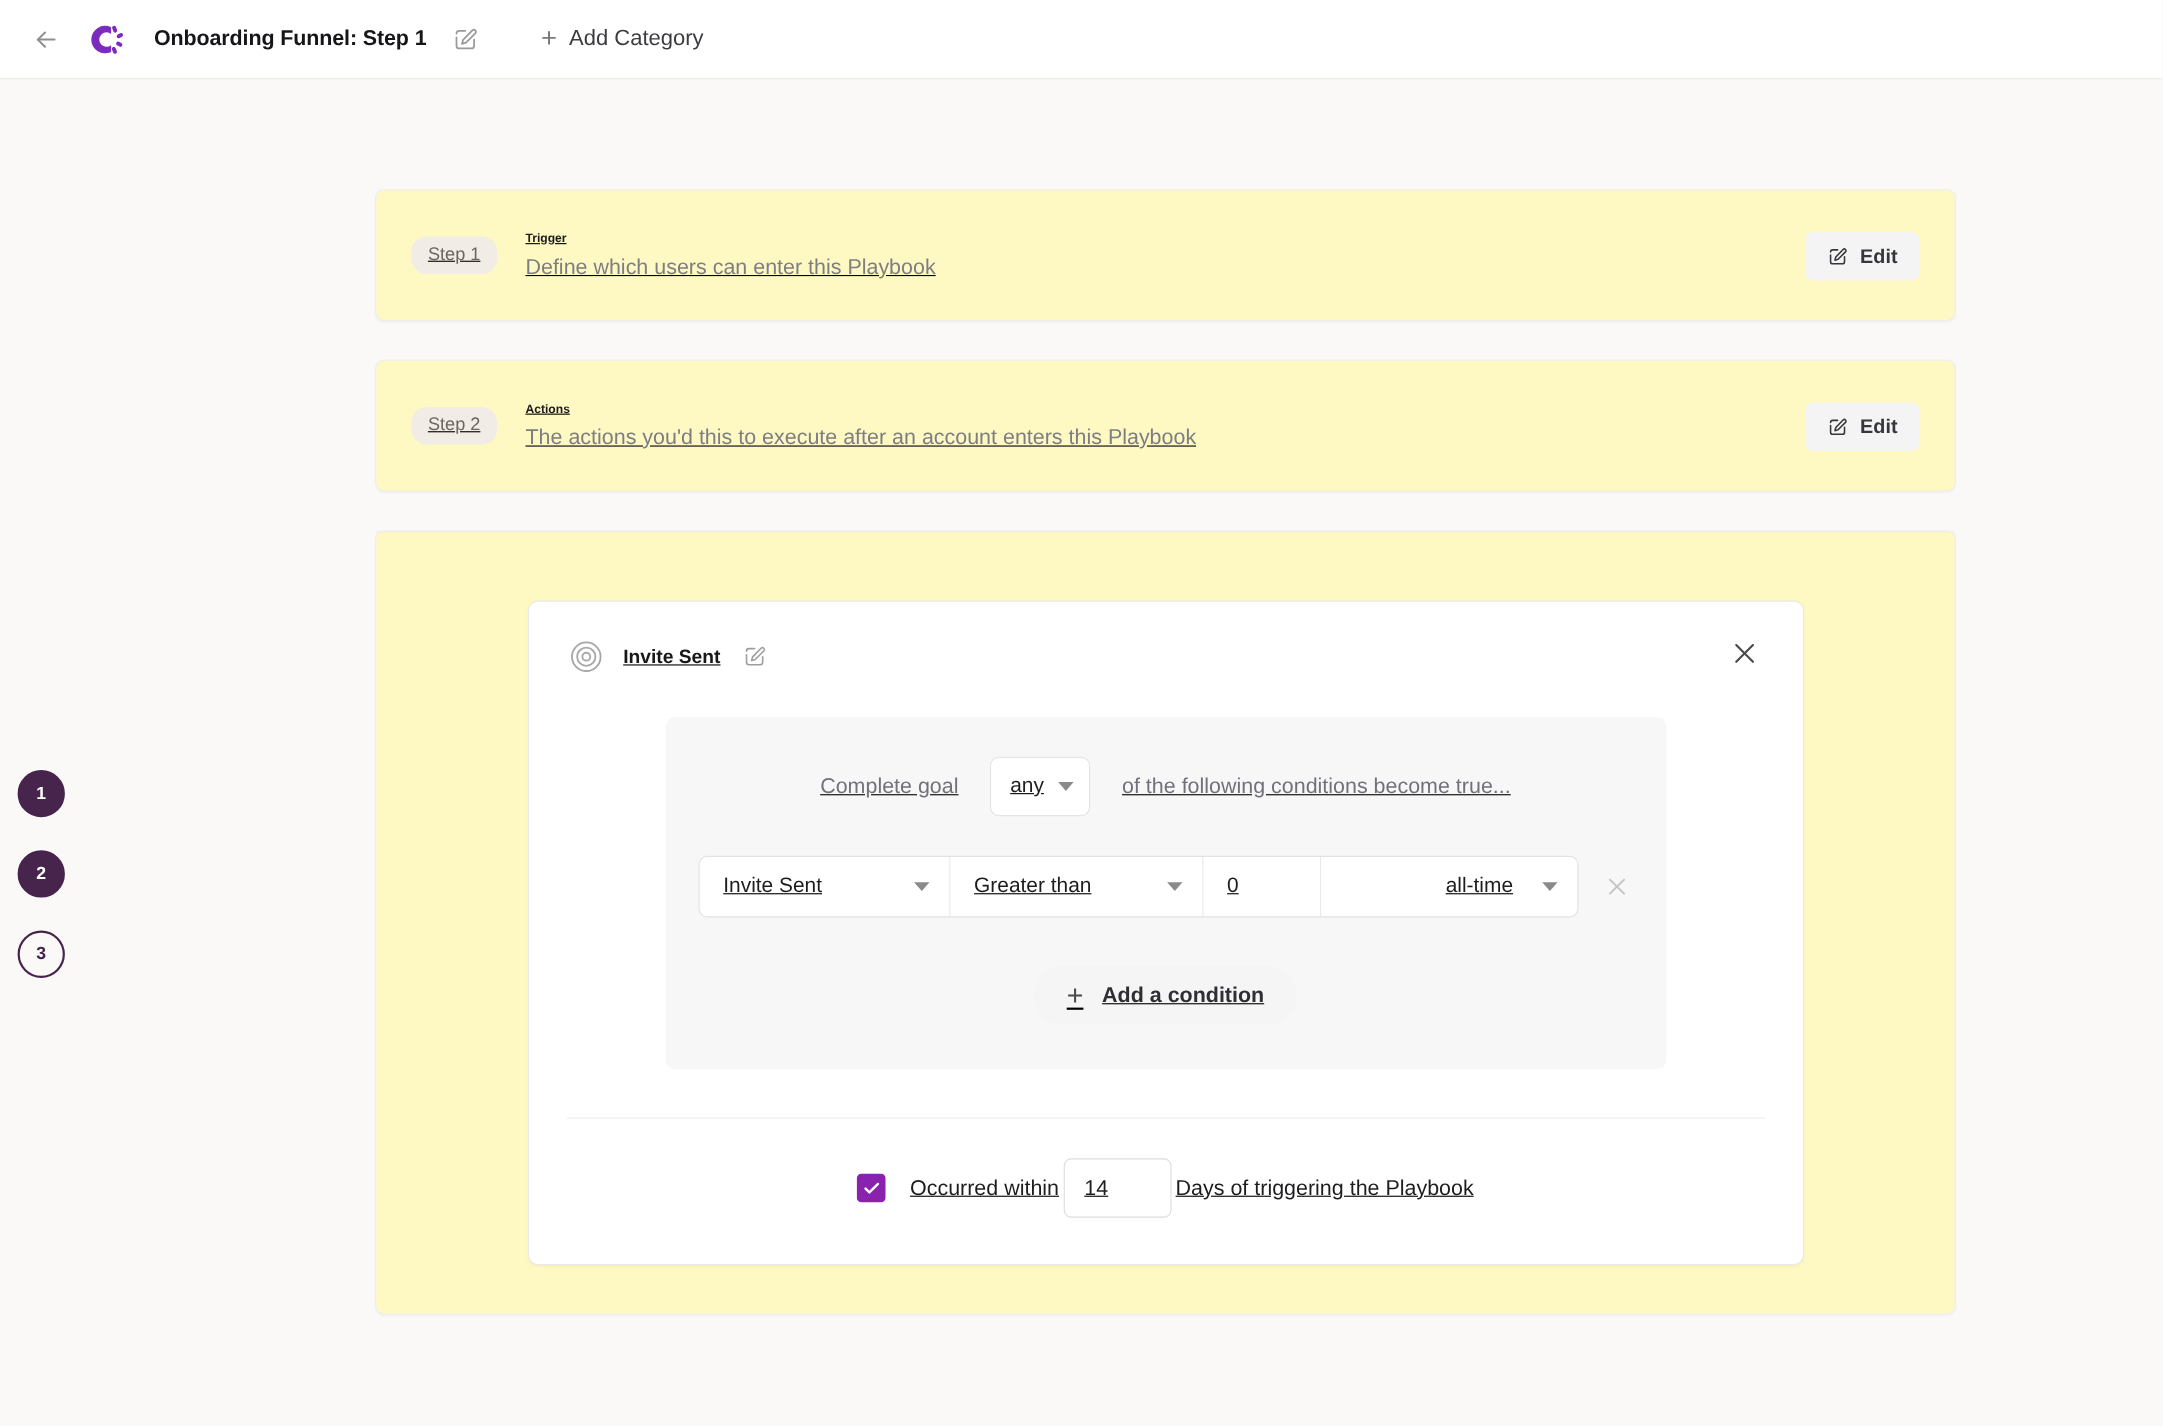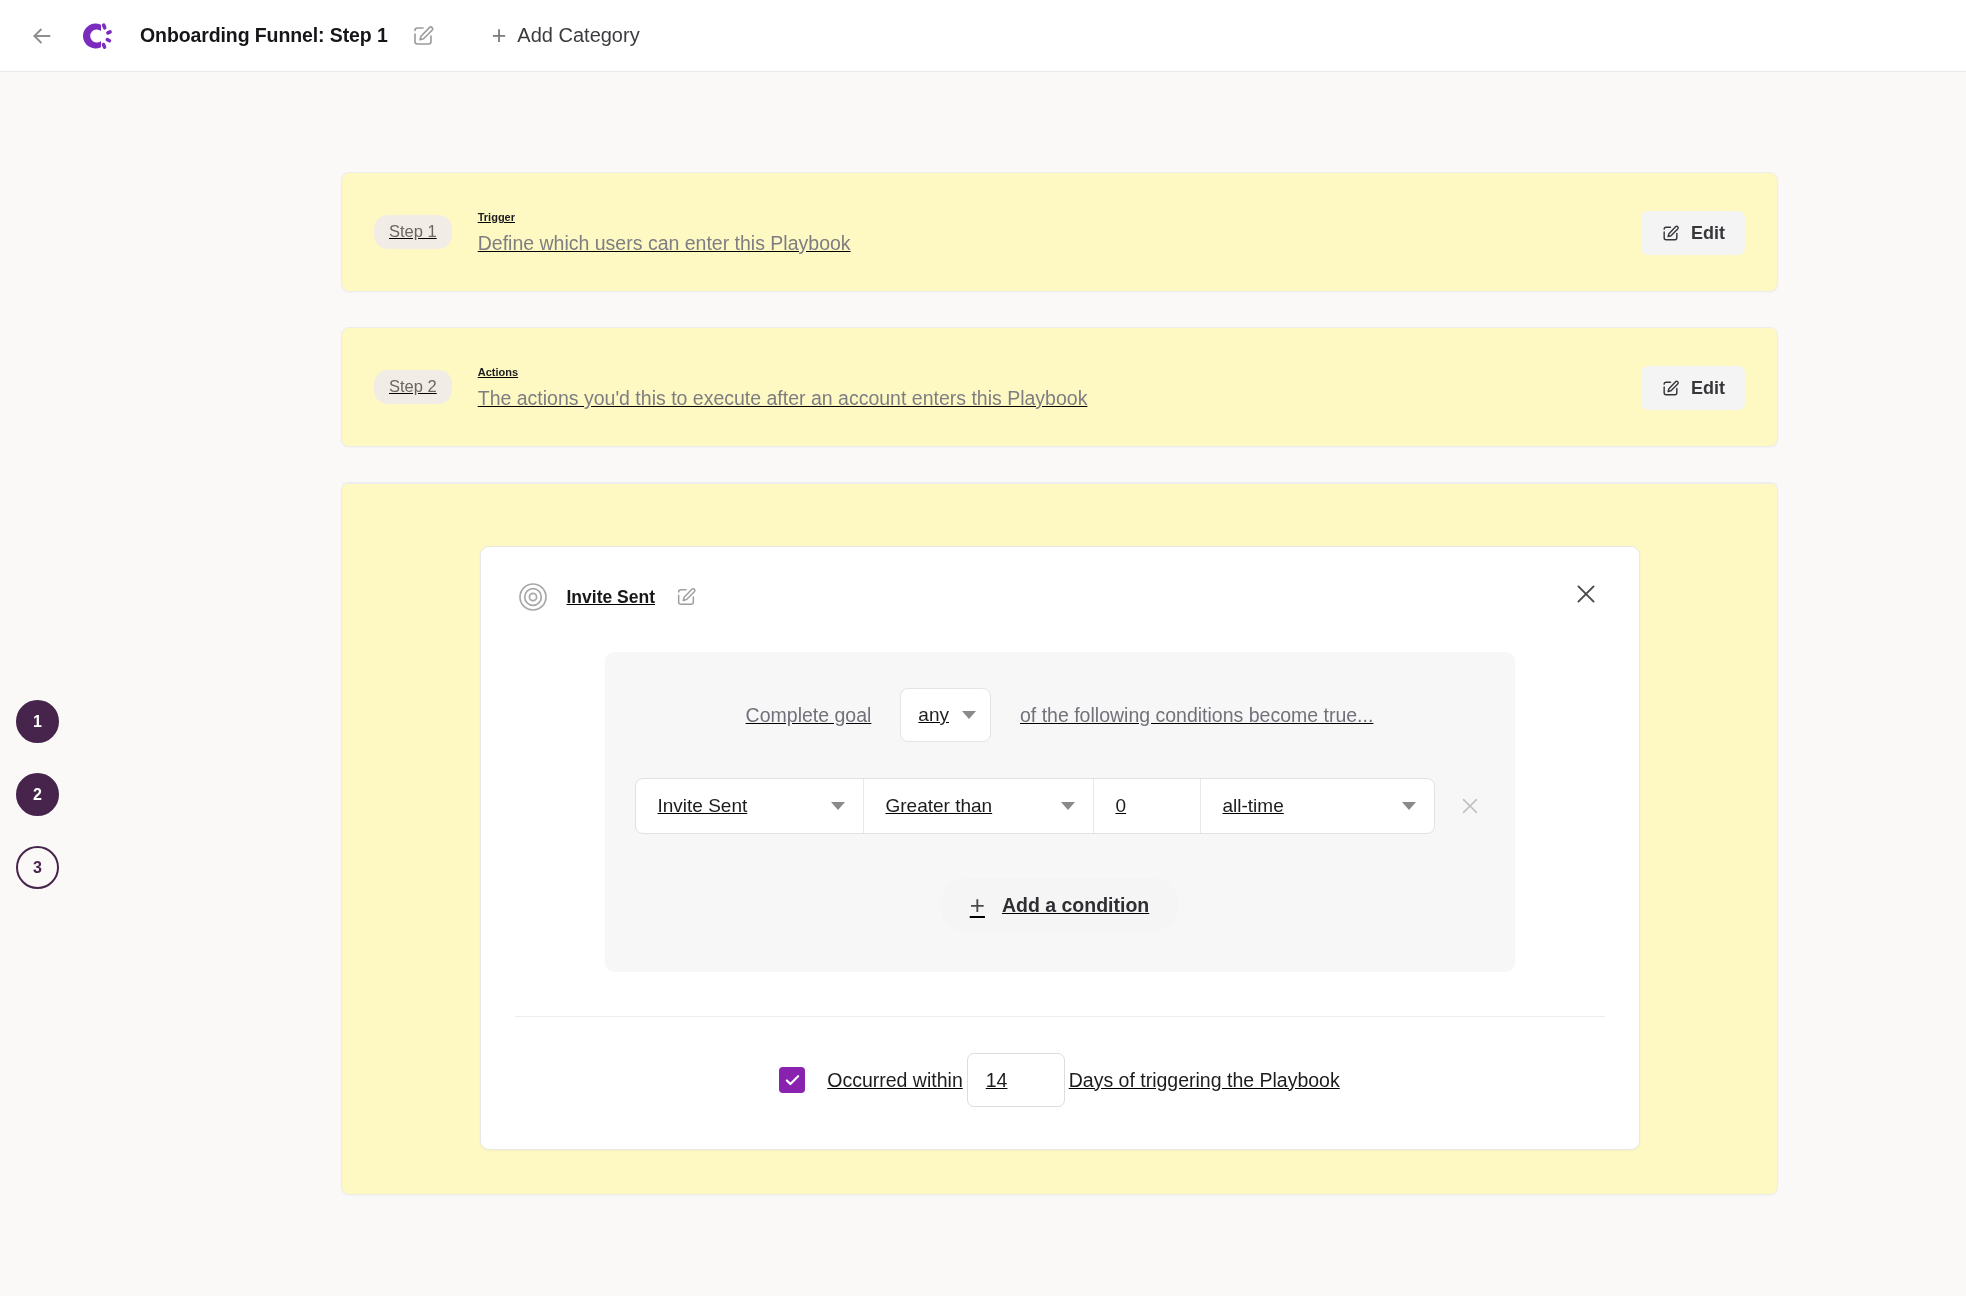--- a/index.html
+++ b/index.html
@@ -238,21 +238,21 @@
     color: #1d1d20;
     border-right: 1px solid #e8e8e8;
     cursor: pointer;
     white-space: nowrap;
   }
   .cond-seg:last-child { border-right: none; }
   .cond-seg .caret { margin-left: 26px; }
   .cond-seg.w1 { width: 228px; justify-content: space-between; padding-right: 18px; }
   .cond-seg.w2 { width: 230px; justify-content: space-between; padding-right: 18px; }
   .cond-seg.w3 { width: 107px; }
-  .cond-seg.w4 { width: 233px; justify-content: space-between; padding-right: 18px; }
+  .cond-seg.w4 { width: 233px; justify-content: flex-end; padding-right: 18px; }
   .cond-remove {
     margin-left: 20px;
     width: 30px; height: 30px;
     display: flex; align-items: center; justify-content: center;
     color: #c2c2c2;
     cursor: pointer;
   }
 
   .add-condition {
     margin: 44px auto 0 auto;

